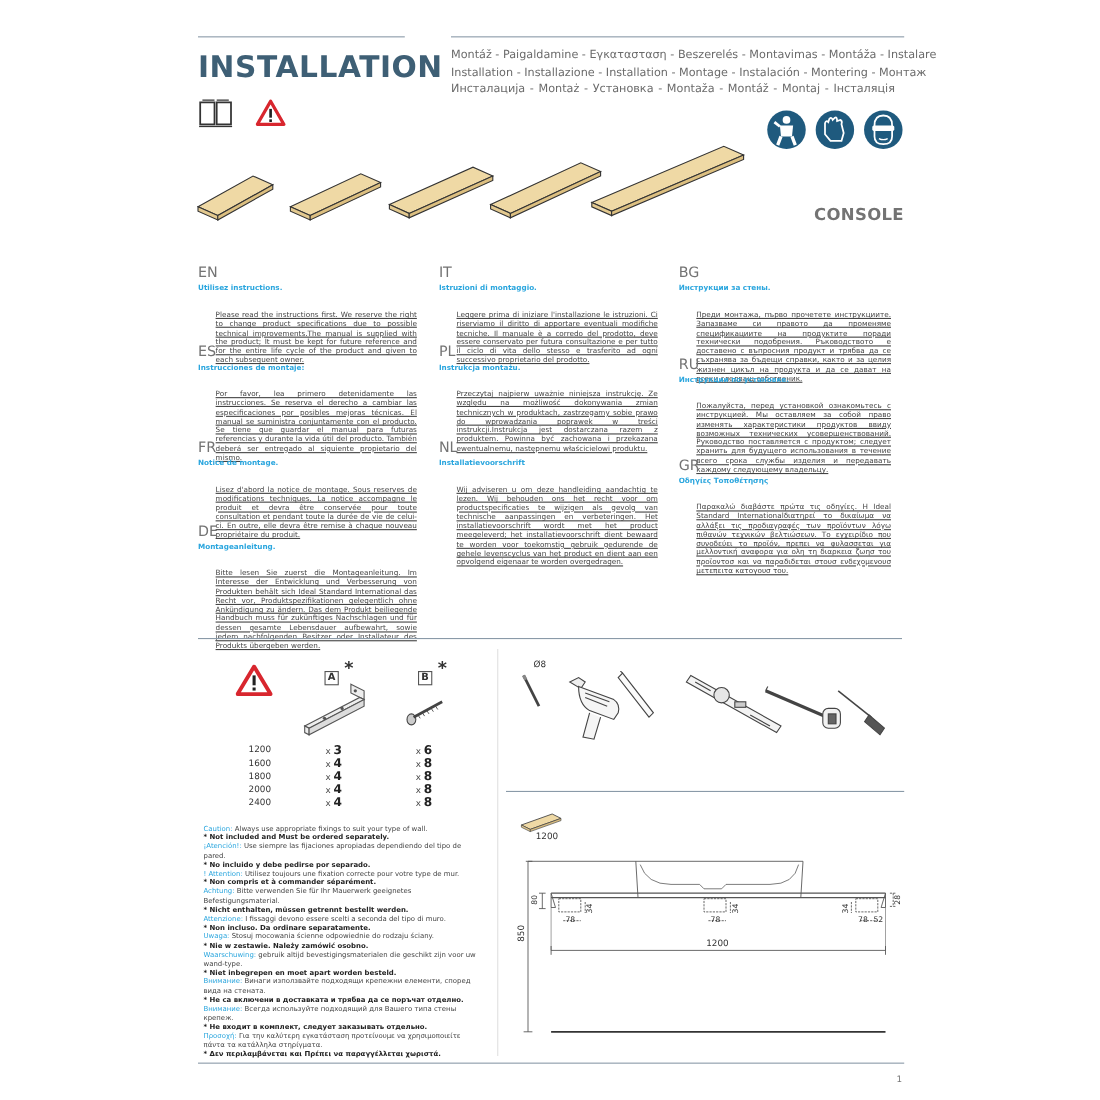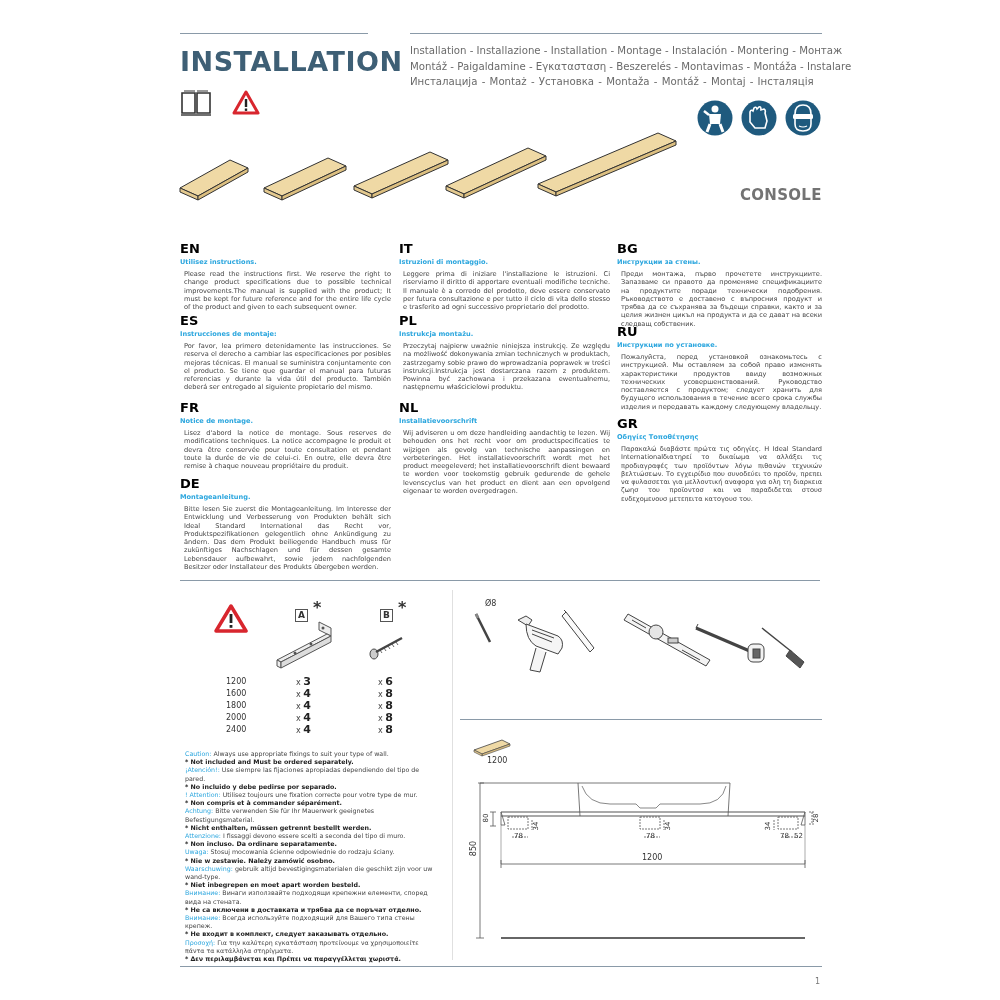--- a/index.html
+++ b/index.html
@@ -4,45 +4,45 @@
 <style>
   html, body { margin:0; padding:0; background:#ffffff; }
   body { width:1000px; height:1000px; position:relative; overflow:hidden; font-family:"DejaVu Sans", sans-serif; color:#333; }
   .abs { position:absolute; }
   .rule { position:absolute; height:1px; background:#8a9aa8; }
   .title { left:180px; top:46px; font-family:"DejaVu Sans", sans-serif; font-weight:700; font-size:27px; letter-spacing:0.5px; color:#3e5f75; }
   .langs { left:410px; top:43px; width:412px; font-size:10.2px; line-height:15.6px; color:#6a6a6a; white-space:nowrap; }
   .langs div { display:flex; justify-content:space-between; }
   .console { left:740px; top:186px; font-size:15px; font-weight:bold; color:#737373; letter-spacing:0.3px; }
   .sec { position:absolute; width:215px; }
-  .sec h2 { margin:0; font-size:13px; font-weight:bold; color:#000000; line-height:14px; }
+  .sec h2 { margin:0; font-size:13px; font-weight:normal; color:#737373; line-height:14px; }
   .sec h3 { margin:2px 0 0 0; font-size:6.6px; font-weight:bold; color:#2ba6de; line-height:8px; }
-  .sec p { margin:4px; font-size:6.6px; line-height:8.3px; color:#444; text-align:justify; }
+  .sec p { margin:16px; font-size:6.6px; line-height:8.3px; color:#444; text-align:justify;text-decoration:underline; }
   .qty { position:absolute; font-size:8px; color:#333; }
   .qty .row { height:12px; line-height:12px; }
   .qty .x { font-size:8px; color:#444; }
   .qty .n { font-size:11px; font-weight:bold; color:#222; }
   .caution { left:185px; top:750px; width:255px; font-size:6.3px; line-height:8.2px; color:#444; }
   .caution .lbl { color:#2ba6de; }
   .caution .b { font-weight:bold; color:#222; display:block; }
   .dim { font-size:8px; color:#333; font-family:"DejaVu Sans", sans-serif; }
   .page-num { right:180px; top:977px; font-size:8px; color:#777; }
   .boxlabel { display:inline-block; border:1px solid #555; font-size:9px; font-weight:bold; padding:0 2px; line-height:11px; }
 </style>
 </head>
 <body>
 
 <div class="rule" style="left:180px; top:33px; width:188px;"></div>
 <div class="rule" style="left:410px; top:33px; width:412px;"></div>
 
 <div class="abs title">INSTALLATION</div>
 
 <div class="abs langs">
+  <div>Montáž - Paigaldamine - Εγκατασταση - Beszerelés - Montavimas - Montáža - Instalare</div>
   <div>Installation - Installazione - Installation - Montage - Instalación - Montering - Монтаж</div>
-  <div>Montáž - Paigaldamine - Εγκατασταση - Beszerelés - Montavimas - Montáža - Instalare</div>
   <div style="word-spacing:1px;">Инсталација  -  Montaż  -  Установка  -  Montaža  -  Montáž  -  Montaj  -  Інсталяція</div>
 </div>
 
 <div class="abs" style="left:180px; top:90px;">
   <svg width="32" height="26" viewBox="0 0 32 26">
     <path d="M2 3 L15 3 L15 23 L2 23 Z" fill="none" stroke="#333" stroke-width="1.6"></path>
     <path d="M17 3 L30 3 L30 23 L17 23 Z" fill="none" stroke="#333" stroke-width="1.6"></path>
     <path d="M4 1 L15 1 M17 1 L28 1" stroke="#333" stroke-width="1"></path>
     <path d="M1 25 L31 25" stroke="#333" stroke-width="1.4"></path>
   </svg>

